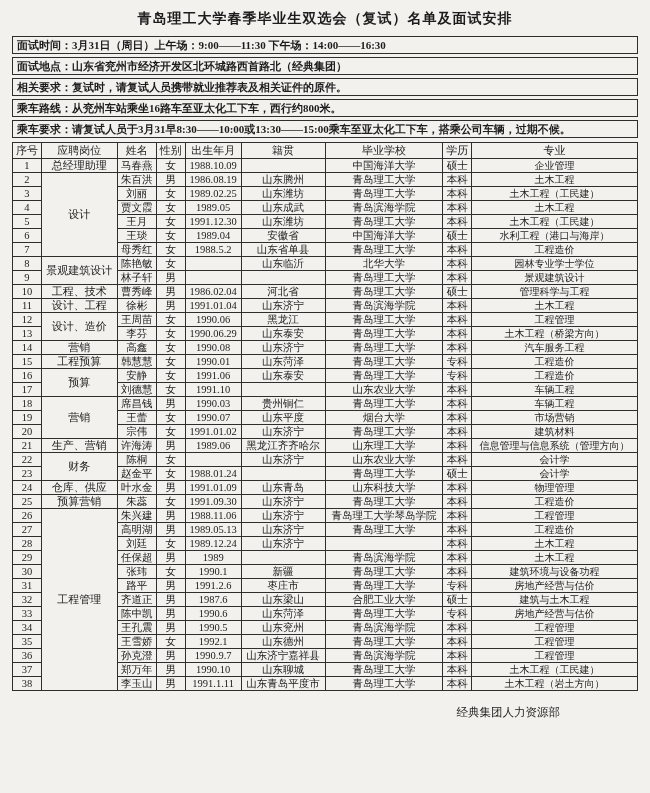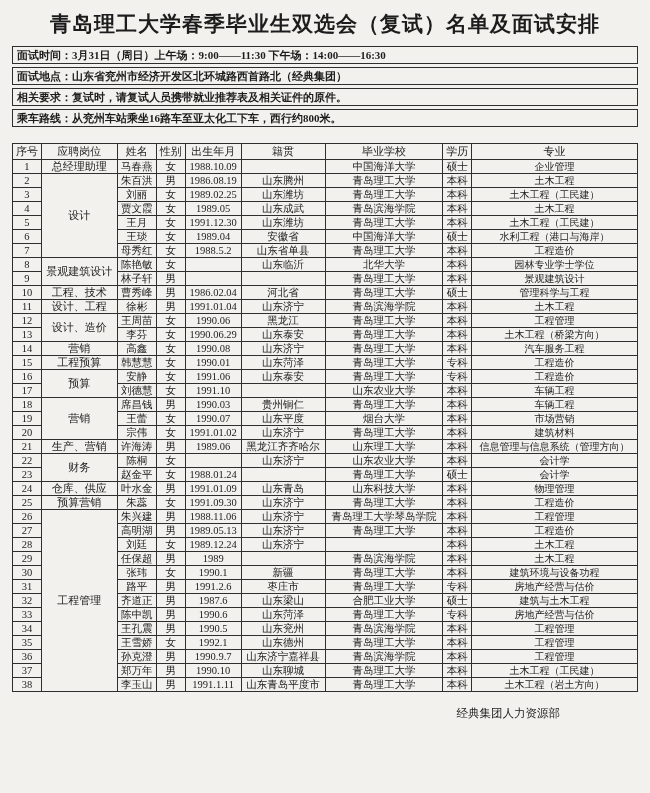--- a/index.html
+++ b/index.html
@@ -5,27 +5,27 @@
   * { box-sizing: border-box; margin: 0; padding: 0; }
   html, body { width: 650px; height: 793px; overflow: hidden; }
   body {
     font-family: "Liberation Serif", "DejaVu Serif", serif;
     background: #f2f1ee;
     color: #1c1c1c;
   }
   .page { width: 650px; height: 793px; padding: 10px 12px 0 12px; position: relative; }
   .title {
     text-align: center;
-    font-size: 21px;
+    font-size: 14px;
     font-weight: bold;
     letter-spacing: 1px;
     margin-bottom: 8px;
     white-space: nowrap;
   }
-  .info-section { margin-bottom: 16px; }
+  .info-section { margin-bottom: 4px; }
   .info-line {
     border: 1px solid #2e2e2e;
     height: 18px;
     line-height: 16px;
     font-size: 11px;
     font-weight: bold;
     padding: 0 4px;
     margin-bottom: 3px;
     white-space: nowrap;
     overflow: hidden;
@@ -63,20 +63,21 @@
 
 <div class="page" data-name="document-page">
 
   <div class="title" data-name="page-title">青岛理工大学春季毕业生双选会（复试）名单及面试安排</div>
 
   <div class="info-section" data-name="info-section">
     <div class="info-line" data-name="info-line-interview-time">面试时间：3月31日（周日）上午场：9:00——11:30 下午场：14:00——16:30</div>
     <div class="info-line" data-name="info-line-interview-place">面试地点：山东省兖州市经济开发区北环城路西首路北（经典集团）</div>
     <div class="info-line" data-name="info-line-requirements">相关要求：复试时，请复试人员携带就业推荐表及相关证件的原件。</div>
     <div class="info-line" data-name="info-line-bus-route">乘车路线：从兖州车站乘坐16路车至亚太化工下车，西行约800米。</div>
+    <div class="info-line" data-name="info-line-bus-requirements">乘车要求：请复试人员于3月31早8:30——10:00或13:30——15:00乘车至亚太化工下车，搭乘公司车辆，过期不候。</div>
   </div>
 
   <table class="roster" data-name="roster-table">
     <thead>
       <tr data-name="roster-header-row">
           <th data-name="column-header">序号</th>
           <th data-name="column-header">应聘岗位</th>
           <th data-name="column-header">姓名</th>
           <th data-name="column-header">性别</th>
           <th data-name="column-header">出生年月</th>

